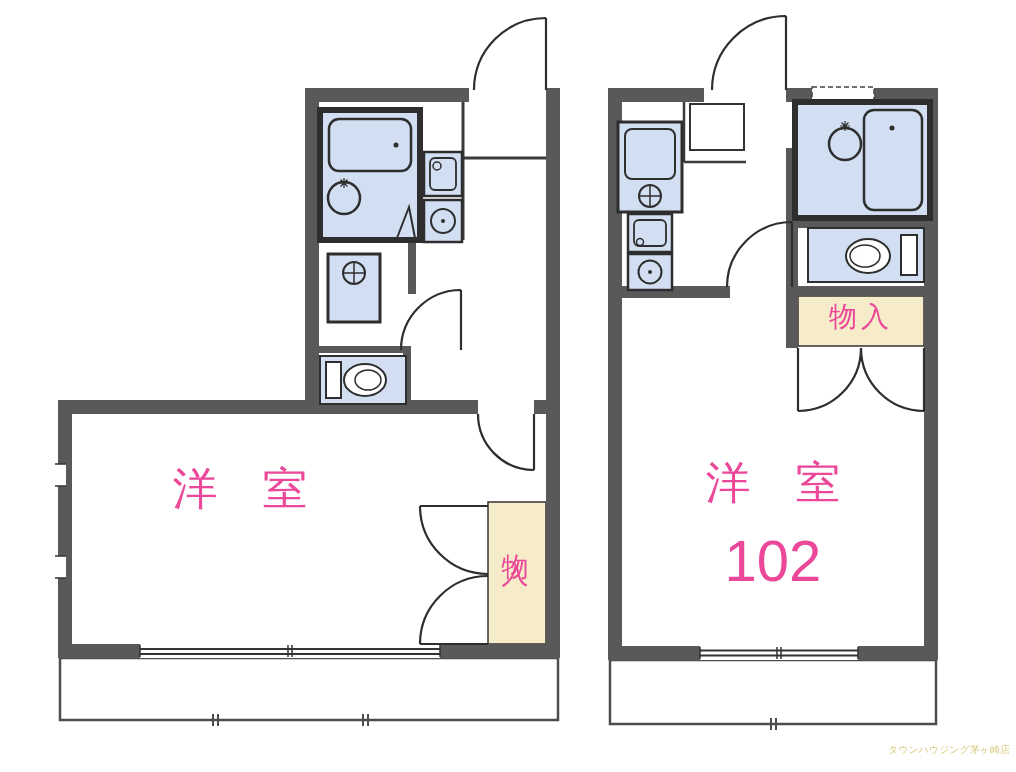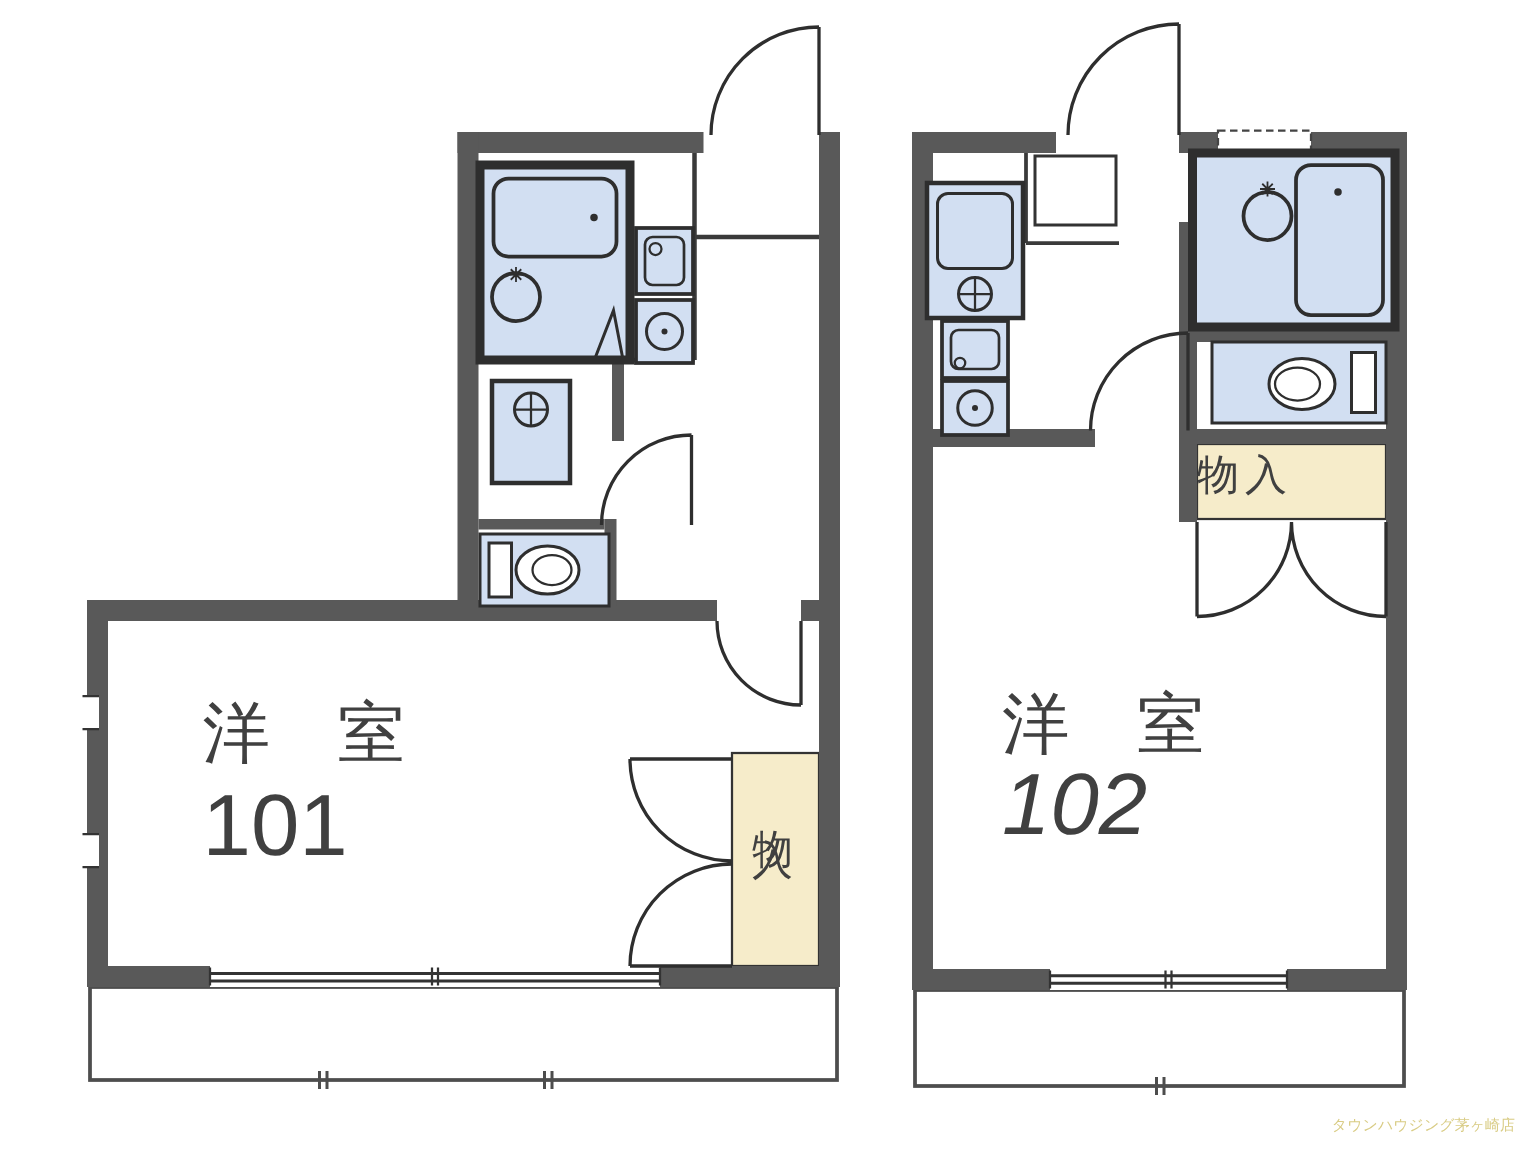--- a/index.html
+++ b/index.html
@@ -2,21 +2,21 @@
 <html><head>
 <meta charset="utf-8">
 <style>
   html,body{margin:0;padding:0;background:#fff;}
   .canvas{
     position:relative;width:1016px;height:772px;background:#fff;
     font-family:"Liberation Sans","DejaVu Sans",sans-serif;overflow:hidden;
   }
   .canvas svg{position:absolute;left:0;top:0;}
   .label{
-    position:absolute;color:#404040;line-height:1;
+    position:absolute;color:#ec4899;text-align:center;line-height:1;
     white-space:pre;user-select:none;
   }
   .vtext{writing-mode:vertical-rl;text-orientation:upright;letter-spacing:5px;}
   .watermark{
     position:absolute;right:6px;bottom:15px;font-size:10px;color:#d9cc85;
   }
 </style>
 </head>
 <body>
 
@@ -167,24 +167,23 @@
 
     <g stroke="#2e2e2e" stroke-width="2.2" fill="none">
       <path d="M786 90 V16 M786 16 A74 74 0 0 0 712 90"></path>
       <path d="M792 222 V287 M792 222 A65 65 0 0 0 727 287"></path>
       <path d="M798 348 V411 M924 348 V411 M861 348 A63 63 0 0 1 798 411 M861 348 A63 63 0 0 0 924 411"></path>
     </g>
   </g>
 </svg>
 
 <div class="label" style="left:135px;top:466px;width:210px;font-size:45px;">洋　室</div>
-<div class="label" style="left:135px;top:522px;width:210px;font-size:58px;">101</div>
 
 <div class="label vtext" style="left:501px;top:532px;font-size:27px;">物入</div>
 
 <div class="label" style="left:668px;top:460px;width:210px;font-size:45px;">洋　室</div>
-<div class="label" style="left:668px;top:508px;width:210px;font-size:58px;font-style:italic;">102</div>
+<div class="label" style="left:668px;top:532px;width:210px;font-size:58px;">102</div>
 
 <div class="label" style="left:798px;top:303px;width:126px;font-size:28px;letter-spacing:4px;">物入</div>
 
 <div class="watermark">タウンハウジング茅ヶ崎店</div>
 
 </div>
 
 </body></html>

